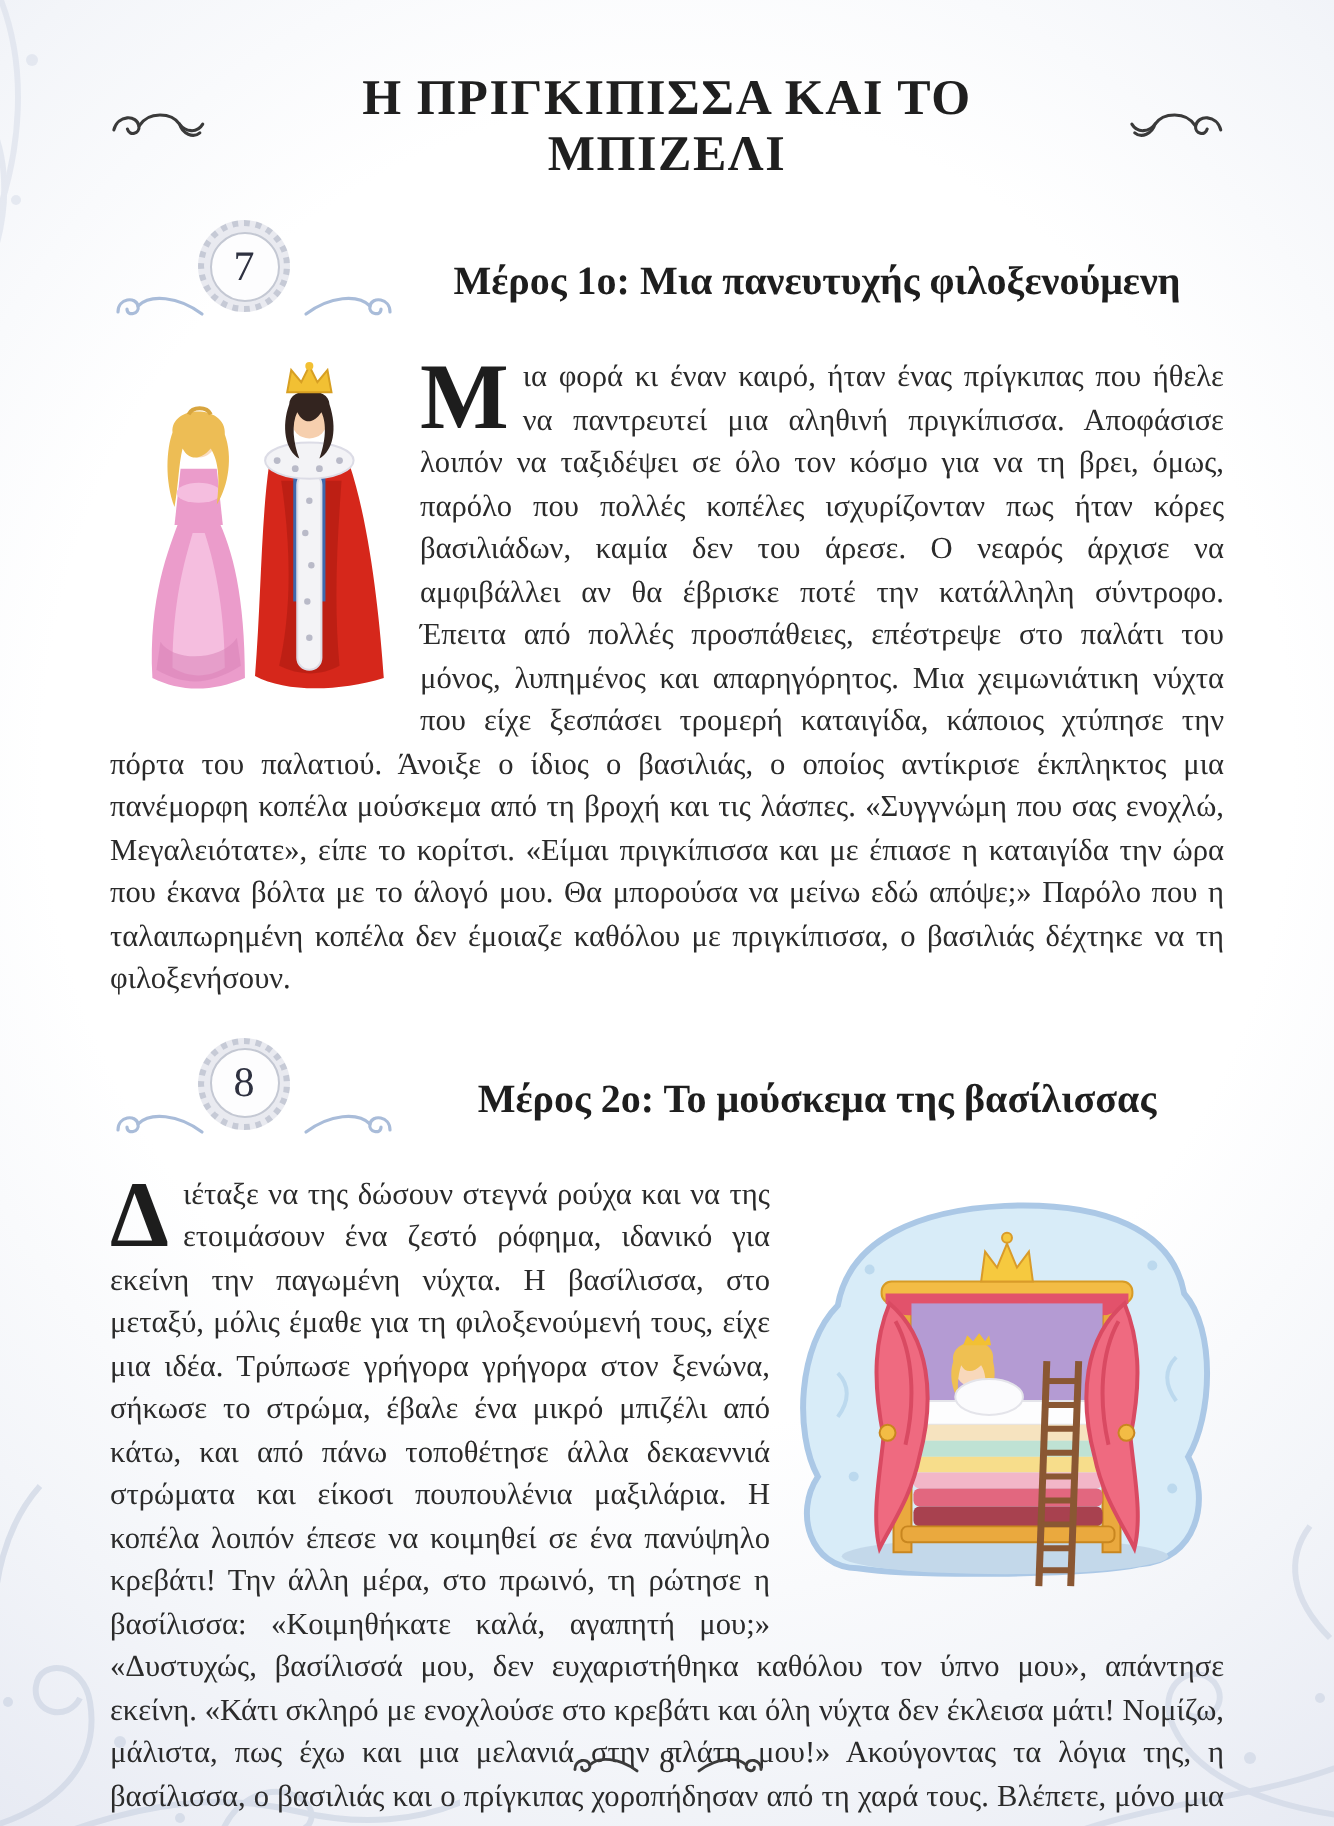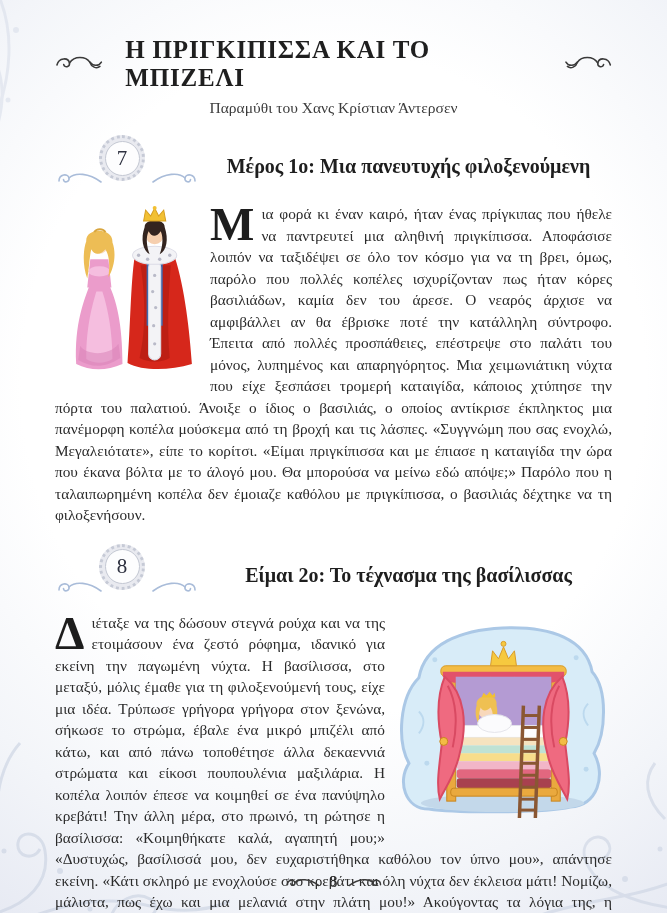--- a/index.html
+++ b/index.html
@@ -3,21 +3,21 @@
 <meta charset="utf-8">
 <style>
   html,body{margin:0;padding:0;}
   body{width:667px;height:913px;background:#e8ebf3;font-family:"Liberation Serif", serif;}
   .page{position:relative;width:667px;height:913px;overflow:hidden;
     background:radial-gradient(ellipse 90% 70% at 50% 42%, #ffffff 52%, #f3f5f9 78%, #e7eaf3 100%);}
   .deco{position:absolute;pointer-events:none;}
   .content{position:relative;padding:36px 55px 0 55px;color:#2b2b2b;}
 
   
-  .title-row{display:flex;align-items:center;justify-content:center;gap:22px;}
+  .title-row{display:flex;align-items:center;justify-content:center;gap:22px;text-align:center;}
   .page-title{font-size:25px;font-weight:bold;letter-spacing:.8px;color:#1f1f1f;margin:0;}
   .subtitle{text-align:center;font-size:15.5px;color:#3c3c3c;margin-top:7px;}
 
   
   .section-head{position:relative;height:58px;margin-top:22px;}
   .badge-assembly{position:absolute;left:10px;top:-4px;width:150px;height:58px;}
   .badge-outer{position:absolute;left:34px;top:0;width:46px;height:46px;border-radius:50%;
     background:#e9eaf0;border:3px dotted #c6cad6;box-sizing:border-box;display:flex;align-items:center;justify-content:center;}
   .badge-inner{width:33px;height:33px;border-radius:50%;background:#fdfdfe;border:1px solid #c4c8d3;
     display:flex;align-items:center;justify-content:center;font-size:21px;color:#2e3140;}
@@ -76,21 +76,20 @@
           <path d="M15 10 C20 2 32 3 36 9 C39 13 45 14 48 9"></path>
           <path d="M36 9 C37.5 14 43 16.5 46.5 13.5"></path>
         </svg>
         <h1 class="page-title">Η ΠΡΙΓΚΙΠΙΣΣΑ ΚΑΙ ΤΟ ΜΠΙΖΕΛΙ</h1>
         <svg width="50" height="22" viewBox="0 0 50 22" fill="none" stroke="#3a3a3a" stroke-width="1.6" stroke-linecap="round" style="transform:scaleX(-1)">
           <path d="M2 12 C4 4 14 4 15 10 C15.5 14 10 15.5 9 11.5"></path>
           <path d="M15 10 C20 2 32 3 36 9 C39 13 45 14 48 9"></path>
           <path d="M36 9 C37.5 14 43 16.5 46.5 13.5"></path>
         </svg>
       </div>
-      <div class="subtitle">Παραμύθι του Χανς Κρίστιαν Άντερσεν</div>
     </header>
 
     <section>
       <div class="section-head">
         <div class="badge-assembly">
           <svg class="badge-swirl l" width="46" height="18" viewBox="0 0 46 18" fill="none" stroke="#a9bcd9" stroke-width="1.6" stroke-linecap="round">
             <path d="M2 12 C2 5 11 4 12 9 C13 13 6.5 14.5 6.5 10.5"></path>
             <path d="M12 9 C18 3 32 4 44 13"></path>
           </svg>
           <div class="badge-outer">
@@ -149,21 +148,21 @@
             <path d="M12 9 C18 3 32 4 44 13"></path>
           </svg>
           <div class="badge-outer">
             <div class="badge-inner">8</div>
           </div>
           <svg class="badge-swirl r" width="46" height="18" viewBox="0 0 46 18" fill="none" stroke="#a9bcd9" stroke-width="1.6" stroke-linecap="round">
             <path d="M2 12 C2 5 11 4 12 9 C13 13 6.5 14.5 6.5 10.5"></path>
             <path d="M12 9 C18 3 32 4 44 13"></path>
           </svg>
         </div>
-        <h2 class="section-title">Είμαι 2ο: Το τέχνασμα της βασίλισσας</h2>
+        <h2 class="section-title">Μέρος 2ο: Το μούσκεμα της βασίλισσας</h2>
       </div>
       <div class="section-body">
         <figure class="fig-right">
           <svg width="217" height="214" viewBox="0 0 218 215">
 
             <path d="M34 196 C10 196 2 168 14 150 C2 128 4 84 24 64 C30 30 66 16 108 14 C158 12 192 26 198 58 C214 76 212 120 200 140 C212 162 204 192 176 194 C150 200 60 200 34 196 Z" fill="#d8ecf8" stroke="#abc8e6" stroke-width="3"></path>
             <path d="M24 120 C30 112 30 104 24 98 M194 112 C188 104 188 96 194 90" stroke="#bcd9ee" stroke-width="2" fill="none"></path>
             <circle cx="32" cy="150" r="2.5" fill="#bcd9ee"></circle>
               <circle cx="192" cy="156" r="2.5" fill="#bcd9ee"></circle>
             <circle cx="40" cy="46" r="2.5" fill="#bcd9ee"></circle>

